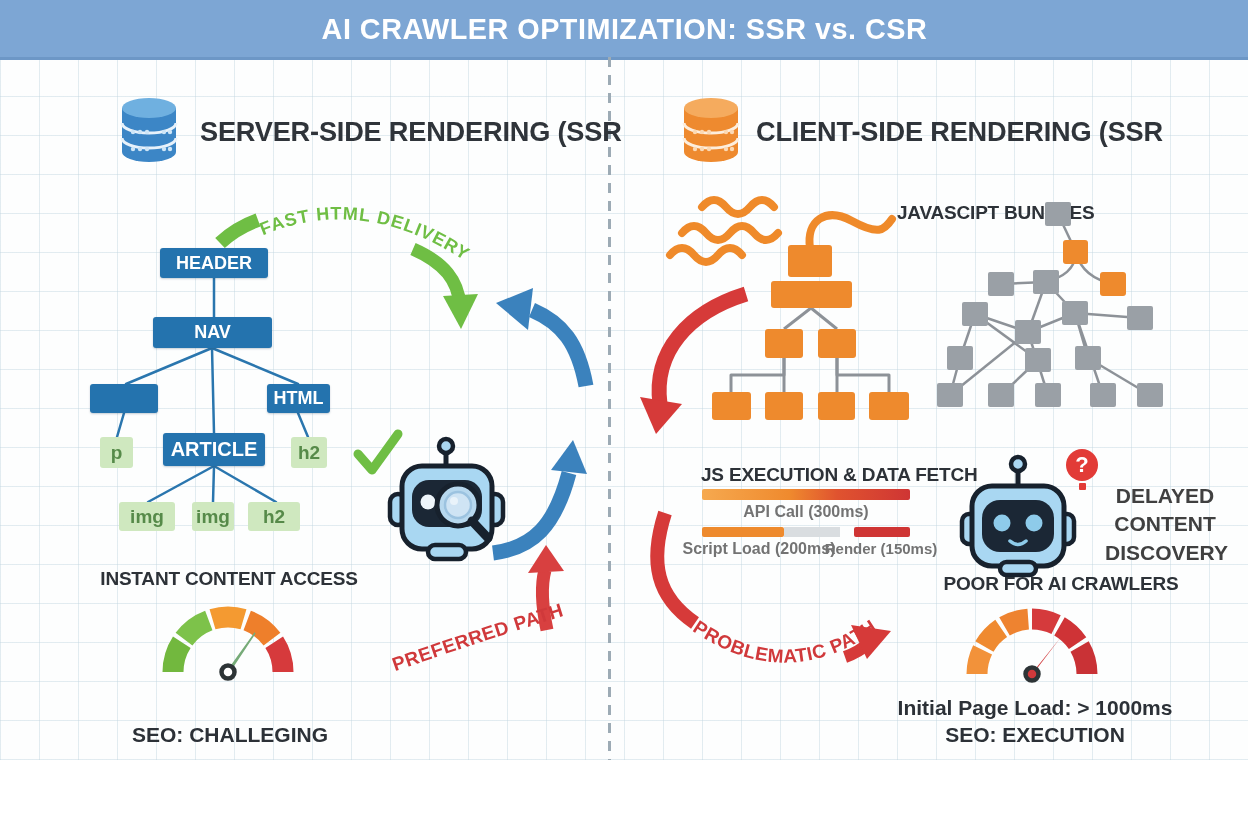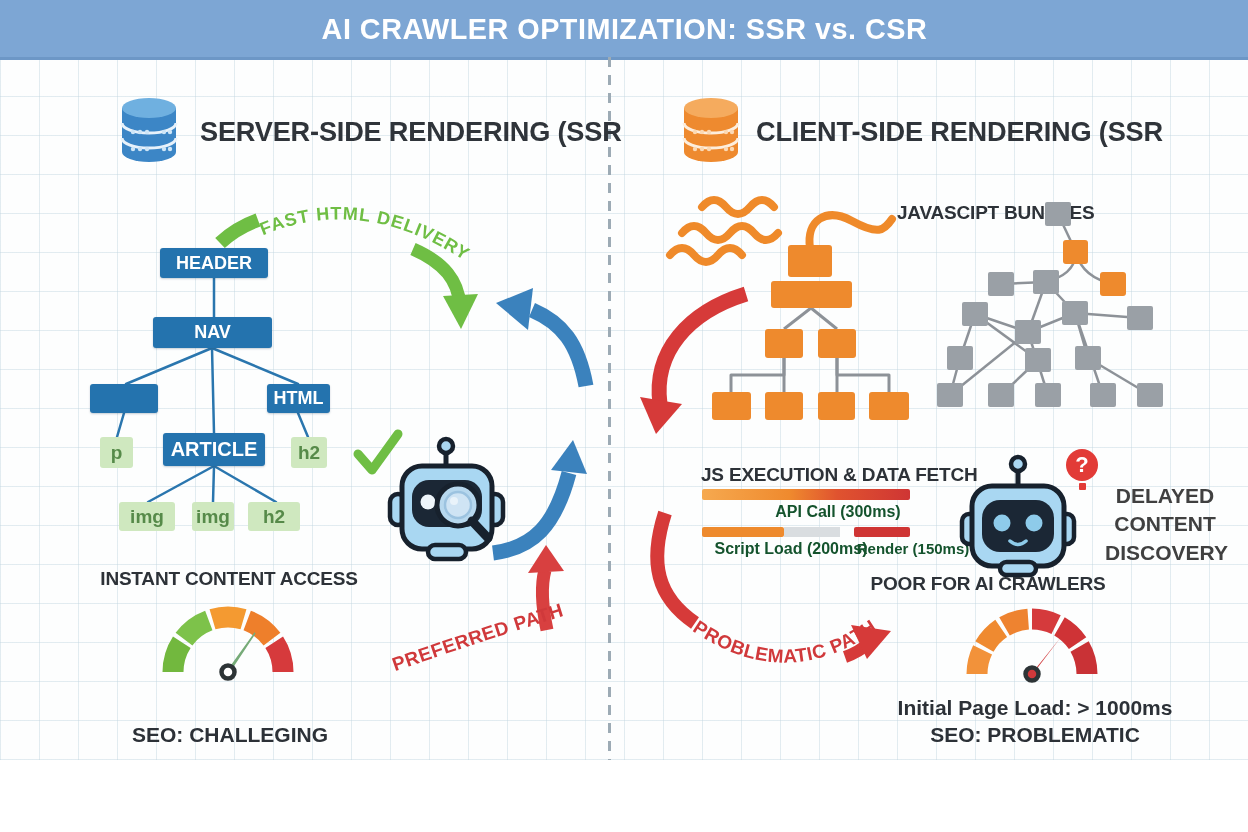--- a/index.html
+++ b/index.html
@@ -25,21 +25,21 @@
   .caps-label{font-weight:bold;color:#2d3238;font-size:19px;letter-spacing:-.2px;white-space:nowrap;}
   .center{display:flex;align-items:center;justify-content:center;text-align:center;}
   .metric{font-weight:bold;color:#2c3137;font-size:21px;white-space:nowrap;}
   .bar1{left:702px;top:489px;width:208px;height:11px;border-radius:2px;
     background:linear-gradient(90deg,#f6a94f 0%,#ef8a2e 42%,#e0532f 65%,#cf3534 100%);}
   .bar2{left:702px;top:527px;width:208px;height:10px;display:flex;}
   .bar2 .seg-o{width:82px;background:#ee8a2d;border-radius:2px;}
   .bar2 .seg-g{width:56px;background:#d9dde0;}
   .bar2 .seg-gap{width:14px;background:transparent;}
   .bar2 .seg-r{width:56px;background:#cf3534;border-radius:2px;}
-  .bar-label{font-weight:bold;color:#14532d;font-size:16px;white-space:nowrap;padding-left:32px;}
+  .bar-label{font-weight:bold;color:#737373;font-size:16px;white-space:nowrap;}
   .qbadge{left:1066px;top:449px;width:32px;height:32px;border-radius:50%;background:#e23b37;
     color:#fff;font-weight:bold;font-size:22px;display:flex;align-items:center;justify-content:center;}
   .qdot{left:1079px;top:483px;width:7px;height:7px;background:#e23b37;border-radius:1px;}
   .delayed-col{font-weight:bold;color:#404040;font-size:21px;text-align:center;line-height:1.35;}
   svg{display:block;overflow:visible;}
   svg text{font-family:"Liberation Sans",sans-serif;}
 </style>
 </head>
 <body>
 
@@ -318,28 +318,28 @@
         <path id="probPath" d="M 42,122 Q 135,190 228,128" fill="none"></path>
       </defs>
     <path d="M 20,8 C 4,58 12,92 50,118" stroke="#d63a39" stroke-width="14" fill="none"></path>
     <text font-size="19" font-weight="bold" fill="#d0393b" letter-spacing=".5">
       <textPath href="#probPath" startOffset="6">PROBLEMATIC PATH</textPath>
     </text>
     <path d="M 200,152 Q 214,147 224,138" stroke="#d63a39" stroke-width="12" fill="none"></path>
     <polygon points="206,120 246,126 222,154" fill="#d63a39"></polygon>
   </svg>
 
-  <div class="abs caps-label center" style="left:878px;top:573px;width:220px">POOR FOR AI CRAWLERS</div>
+  <div class="abs caps-label center" style="left:951px;top:573px;width:220px">POOR FOR AI CRAWLERS</div>
   <svg class="abs" style="left:957px;top:599px" width="150" height="82" viewBox="0 0 150 82">
     <g fill="none" stroke-width="21">
       <path d="M 20,75 A 55 55 0 0 1 25.6,50.9" stroke="#f2923a"></path>
       <path d="M 27.4,47.5 A 55 55 0 0 1 44.2,29.4" stroke="#ef8a30"></path>
       <path d="M 47.5,27.4 A 55 55 0 0 1 71.2,20.1" stroke="#ee8330"></path>
       <path d="M 75,20 A 55 55 0 0 1 99.1,25.6" stroke="#d53a3c"></path>
       <path d="M 102.5,27.4 A 55 55 0 0 1 120.6,44.2" stroke="#cf3336"></path>
       <path d="M 122.6,47.5 A 55 55 0 0 1 130,75" stroke="#c93236"></path>
     </g>
     <polygon points="104,38 71.5,78.5 78.5,71.5" fill="#d0393b"></polygon>
     <circle cx="75" cy="75" r="6.5" fill="#d0393b" stroke="#2d3436" stroke-width="4.5"></circle>
   </svg>
   <div class="abs metric center" style="left:895px;top:696px;width:280px">Initial Page Load: &gt; 1000ms</div>
-  <div class="abs metric center" style="left:895px;top:723px;width:280px">SEO: PROBLEMATIC</div>
+  <div class="abs metric center" style="left:895px;top:723px;width:280px">SEO: EXECUTION</div>
 </div>
 
 </body></html>

